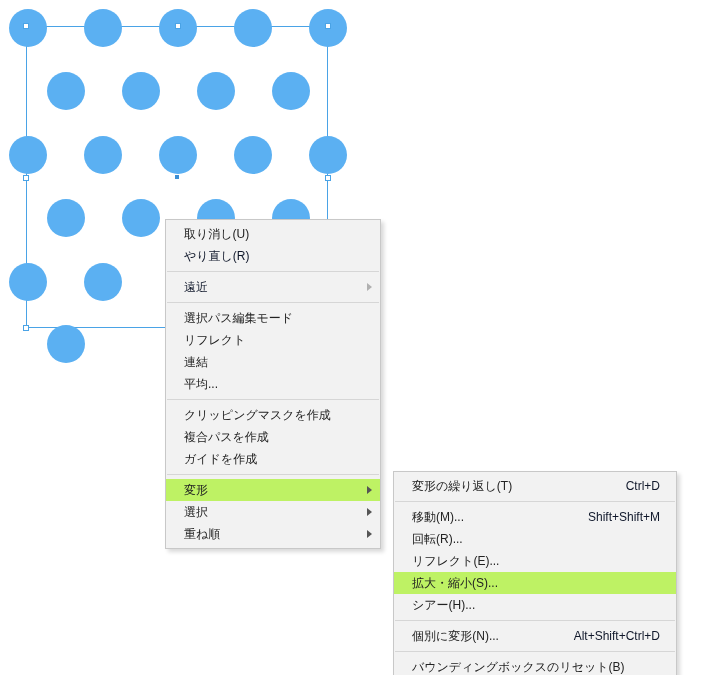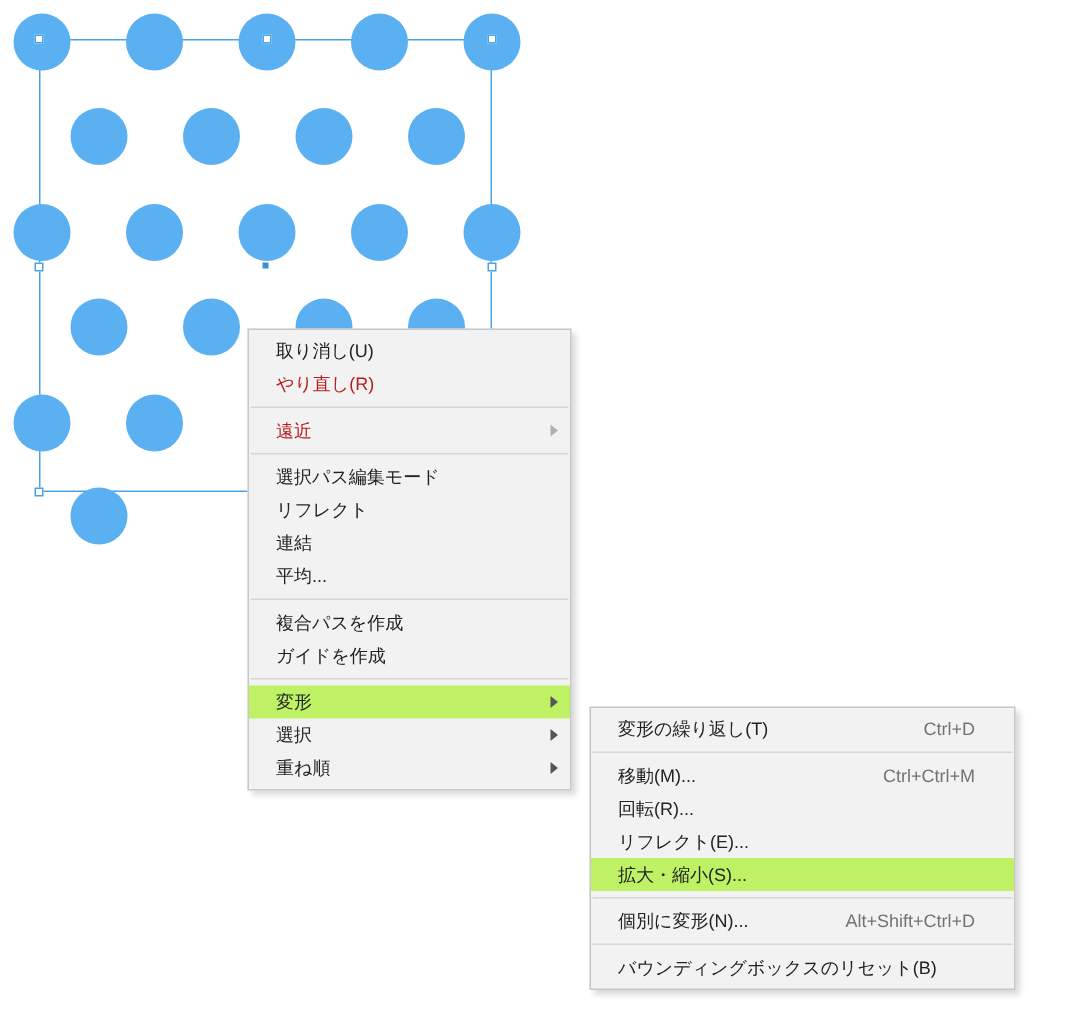--- a/index.html
+++ b/index.html
@@ -61,27 +61,27 @@
   }
   .menu-item {
     position:relative;
     height:22px;
     line-height:22px;
     padding: 0 28px 0 18px;
     white-space:nowrap;
     color:#222;
     cursor:default;
   }
-  .menu-item.disabled { color:#b91c1c; }
+  .menu-item.disabled { color:#0f172a; }
   .menu-item.highlight { background:#bef264; }
   .menu-item .shortcut {
     position:absolute;
-    right:26px;
+    right:16px;
     top:0;
-    color:#737373;
+    color:#0f172a;
   }
   .menu-item .arrow {
     position:absolute;
     right:8px;
     top:50%;
     transform:translateY(-50%);
     width:0;height:0;
     border-top:4px solid transparent;
     border-bottom:4px solid transparent;
     border-left:5px solid #555;
@@ -141,32 +141,34 @@
     <div class="menu-item"><span>取り消し(U)</span></div>
     <div class="menu-item disabled"><span>やり直し(R)</span></div>
     <div class="menu-sep"></div>
     <div class="menu-item disabled"><span>遠近</span><span class="arrow"></span></div>
     <div class="menu-sep"></div>
     <div class="menu-item"><span>選択パス編集モード</span></div>
     <div class="menu-item"><span>リフレクト</span></div>
     <div class="menu-item"><span>連結</span></div>
     <div class="menu-item"><span>平均...</span></div>
     <div class="menu-sep"></div>
+    <div class="menu-item"><span>クリッピングマスクを作成</span></div>
     <div class="menu-item"><span>複合パスを作成</span></div>
     <div class="menu-item"><span>ガイドを作成</span></div>
     <div class="menu-sep"></div>
     <div class="menu-item highlight"><span>変形</span><span class="arrow"></span></div>
     <div class="menu-item"><span>選択</span><span class="arrow"></span></div>
     <div class="menu-item"><span>重ね順</span><span class="arrow"></span></div>
   </div>
 
 <div id="menu2" class="menu">
     <div class="menu-item"><span>変形の繰り返し(T)</span><span class="shortcut">Ctrl+D</span></div>
     <div class="menu-sep"></div>
-    <div class="menu-item"><span>移動(M)...</span><span class="shortcut">Ctrl+Ctrl+M</span></div>
+    <div class="menu-item"><span>移動(M)...</span><span class="shortcut">Shift+Shift+M</span></div>
     <div class="menu-item"><span>回転(R)...</span></div>
     <div class="menu-item"><span>リフレクト(E)...</span></div>
     <div class="menu-item highlight"><span>拡大・縮小(S)...</span></div>
+    <div class="menu-item"><span>シアー(H)...</span></div>
     <div class="menu-sep"></div>
     <div class="menu-item"><span>個別に変形(N)...</span><span class="shortcut">Alt+Shift+Ctrl+D</span></div>
     <div class="menu-sep"></div>
     <div class="menu-item"><span>バウンディングボックスのリセット(B)</span></div>
   </div>
 
 </body></html>

